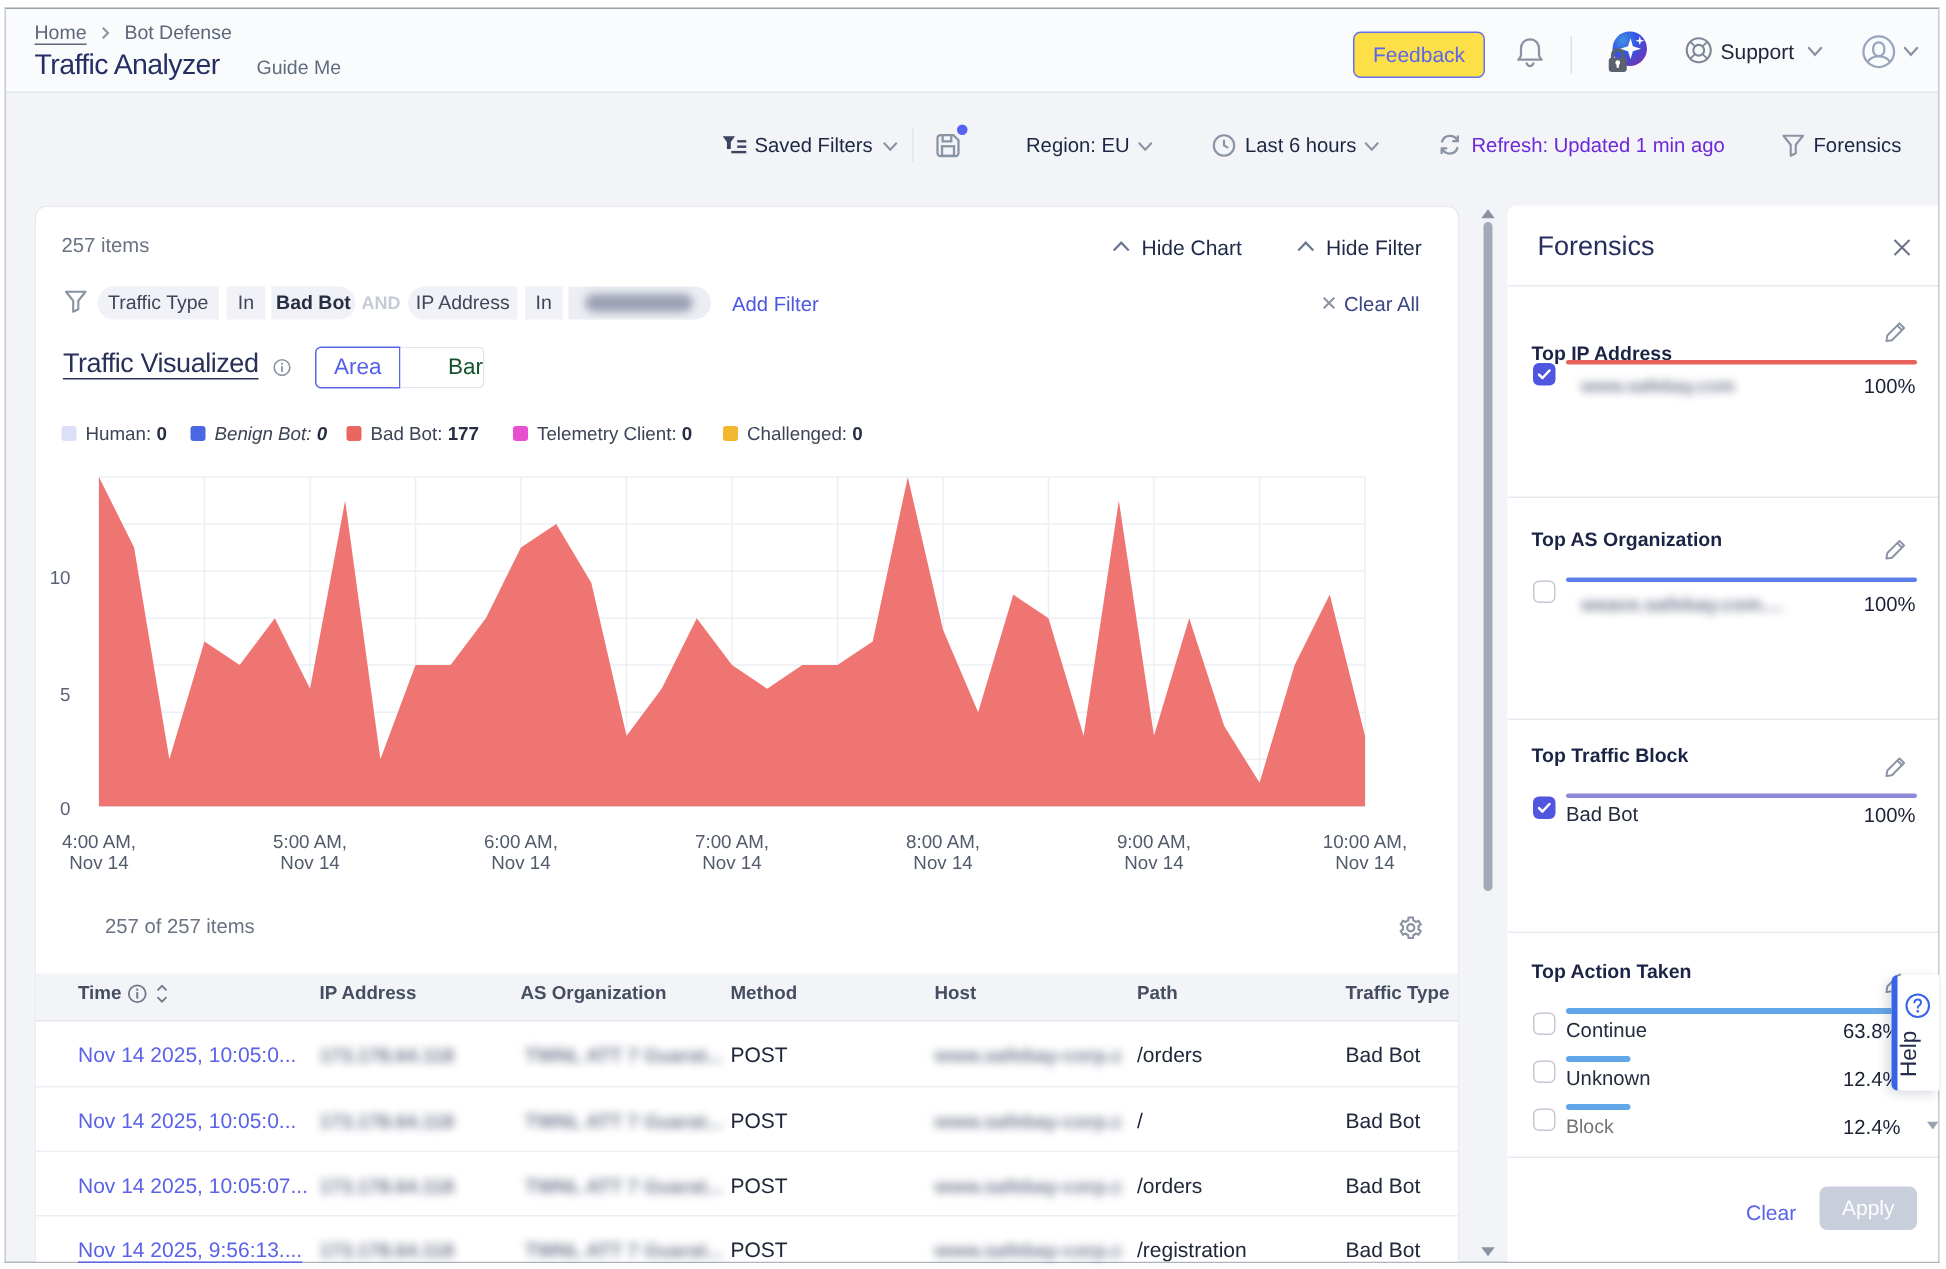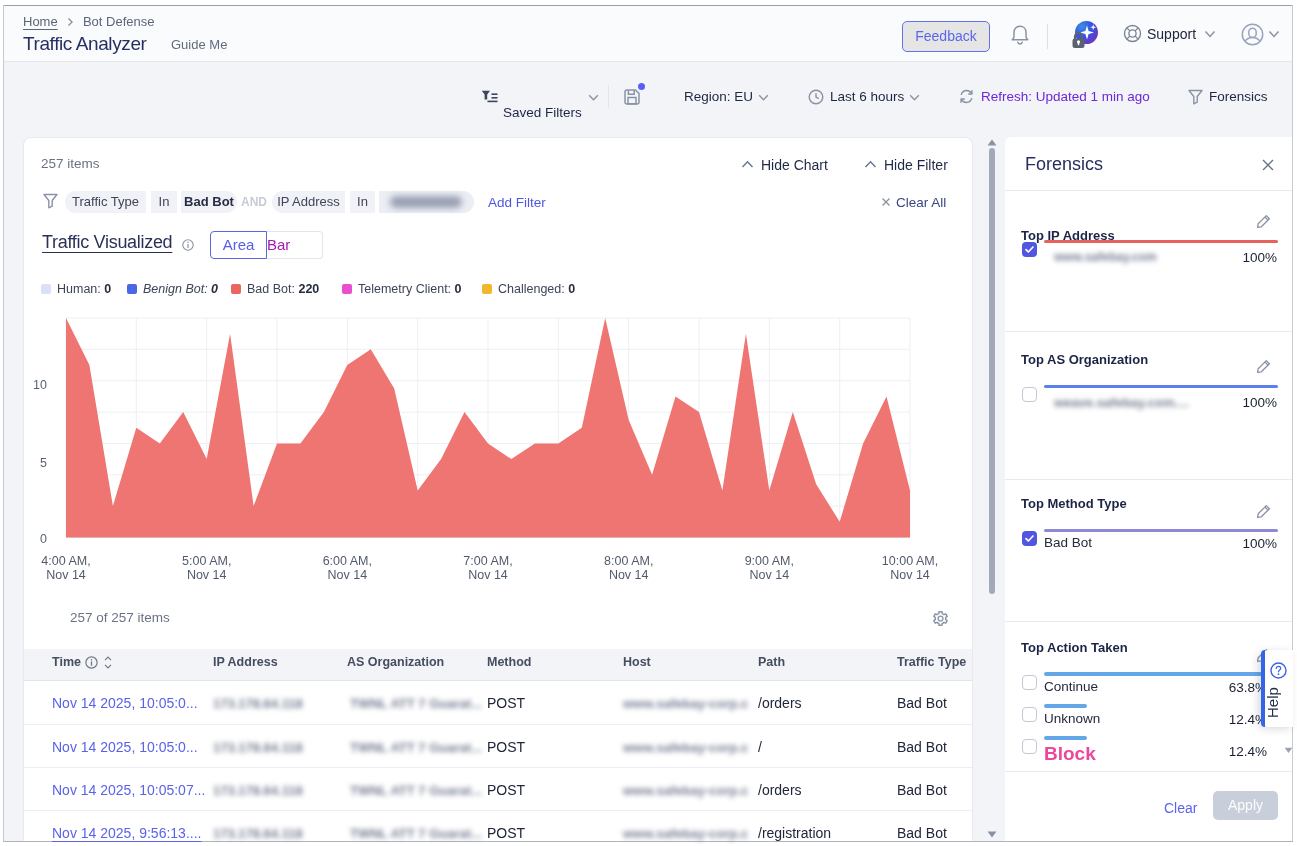--- a/index.html
+++ b/index.html
@@ -23,21 +23,21 @@
 <div class="abs" style="left:23px;top:14px;font-size:13px;color:#5c6678;">
   <span style="text-decoration:underline;text-underline-offset:3px;">Home</span>
   <svg width="10" height="10" viewBox="0 0 10 10" style="display:inline-block;vertical-align:-1px;margin:0 4px;">
       <path d="M3.5 1.5 L7 5 L3.5 8.5" fill="none" stroke="#8a93a4" stroke-width="1.4"></path>
     </svg>
   <span>Bot Defense</span>
 </div>
 <div class="abs" style="left:23px;top:33px;font-size:19px;font-weight:500;letter-spacing:-0.4px;color:#252f63;">Traffic Analyzer</div>
 <div class="abs" style="left:171px;top:37px;font-size:13px;color:#616d7e;text-align:right;">Guide Me</div>
 
-<div class="abs" style="left:902px;top:21px;width:86px;height:29px;border:1px solid #6470ed;border-radius:5px;background:#e5e5e5;text-align:center;line-height:29px;font-size:14px;color:#5c66ea;">Feedback</div>
+<div class="abs" style="left:902px;top:21px;width:86px;height:29px;border:1px solid #6470ed;border-radius:5px;background:#fde047;text-align:center;line-height:29px;font-size:14px;color:#5c66ea;">Feedback</div>
 <svg class="abs" style="left:1009px;top:23px;" width="22" height="24" viewBox="0 0 22 24">
   <path d="M11 3.2 C7.4 3.2 5 5.9 5 9.3 L5 13.5 C5 14.6 4.4 15.6 3.6 16.4 L3.2 16.8 L18.8 16.8 L18.4 16.4 C17.6 15.6 17 14.6 17 13.5 L17 9.3 C17 5.9 14.6 3.2 11 3.2 Z" fill="none" stroke="#8a93a4" stroke-width="1.5" stroke-linejoin="round"></path>
   <path d="M8.8 19.2 C9.2 20.4 10 21 11 21 C12 21 12.8 20.4 13.2 19.2" fill="none" stroke="#8a93a4" stroke-width="1.5" stroke-linecap="round"></path>
 </svg>
 <div class="abs" style="left:1047px;top:24px;width:1px;height:25px;background:#dde0e7;"></div>
 
 <svg class="abs" style="left:1071px;top:18px;" width="32" height="33" viewBox="0 0 32 33">
   <defs>
     <radialGradient id="aig" cx="30%" cy="25%" r="90%">
       <stop offset="0%" stop-color="#3f8fe0"></stop>
@@ -73,21 +73,21 @@
 <svg class="abs" style="left:1268px;top:30px;" width="12" height="9" viewBox="0 0 12 9">
     <path d="M1.5 1.5 L6 6.5 L10.5 1.5" fill="none" stroke="#8a93a4" stroke-width="1.5"></path>
   </svg>
 
 <svg class="abs" style="left:481px;top:90px;" width="17" height="15" viewBox="0 0 17 15">
   <path d="M0.8 0.8 L9 0.8 L6.2 4.6 L6.2 9.4 L3.6 9.4 L3.6 4.6 Z" fill="#3b455d"></path>
   <rect x="10.5" y="3.4" width="6" height="1.6" fill="#3b455d"></rect>
   <rect x="10.5" y="7" width="6" height="1.6" fill="#3b455d"></rect>
   <rect x="6.5" y="10.6" width="10" height="1.6" fill="#3b455d"></rect>
 </svg>
-<div class="abs" style="left:503px;top:105px;font-size:13.5px;color:#1d2742;">Saved Filters</div>
+<div class="abs" style="left:503px;top:89px;font-size:13.5px;color:#1d2742;">Saved Filters</div>
 <svg class="abs" style="left:588px;top:94px;" width="11" height="8" viewBox="0 0 11 8">
     <path d="M1.2 1.2 L5.5 5.8 L9.8 1.2" fill="none" stroke="#8a93a4" stroke-width="1.4"></path>
   </svg>
 <div class="abs" style="left:608px;top:85px;width:1px;height:23px;background:#e2e5ec;"></div>
 <svg class="abs" style="left:623px;top:88px;" width="18" height="18" viewBox="0 0 18 18">
   <path d="M2 4 C2 2.9 2.9 2 4 2 L12.5 2 L16 5.5 L16 14 C16 15.1 15.1 16 14 16 L4 16 C2.9 16 2 15.1 2 14 Z" fill="none" stroke="#8a93a4" stroke-width="1.5"></path>
   <path d="M5.4 2.3 L5.4 6.2 L11.2 6.2 L11.2 2.3" fill="none" stroke="#8a93a4" stroke-width="1.5"></path>
   <rect x="5" y="9.5" width="8" height="6.3" fill="none" stroke="#8a93a4" stroke-width="1.5"></rect>
 </svg>
 <div class="abs" style="left:638px;top:83px;width:7px;height:7px;border-radius:50%;background:#5661f5;"></div>
@@ -144,28 +144,28 @@
   </svg>
 <div class="abs" style="left:896px;top:195px;font-size:13.5px;color:#3a4784;">Clear All</div>
 
 <div class="abs" style="left:42px;top:232px;font-size:18px;letter-spacing:-0.3px;color:#2a3158;text-decoration:underline;text-underline-offset:4px;">Traffic Visualized</div>
 <svg class="abs" style="left:182px;top:239px;" width="12" height="12" viewBox="0 0 12 12">
   <circle cx="6" cy="6" r="5.2" fill="none" stroke="#8a93a4" stroke-width="1.1"></circle>
   <rect x="5.4" y="5" width="1.2" height="4" fill="#8a93a4"></rect>
   <rect x="5.4" y="2.8" width="1.2" height="1.3" fill="#8a93a4"></rect>
 </svg>
 <div class="abs" style="left:210px;top:231px;width:57px;height:28px;border:1px solid #5a66e6;border-radius:4px 0 0 4px;box-sizing:border-box;background:#fff;text-align:center;line-height:26px;font-size:15px;color:#5560e8;">Area</div>
-<div class="abs" style="left:267px;top:231px;width:56px;height:28px;border:1px solid #e2e5ee;border-left:none;border-radius:0 4px 4px 0;box-sizing:border-box;background:#fff;text-align:left;line-height:26px;font-size:15px;color:#a21caf;">Bar</div>
+<div class="abs" style="left:267px;top:231px;width:56px;height:28px;border:1px solid #e2e5ee;border-left:none;border-radius:0 4px 4px 0;box-sizing:border-box;background:#fff;text-align:right;line-height:26px;font-size:15px;color:#14532d;">Bar</div>
 
 <div class="abs" style="left:41px;top:284px;width:10px;height:10px;border-radius:2px;background:#dbe0f8;"></div>
 <div class="abs" style="left:57px;top:282px;font-size:12.5px;color:#3c4456;">Human: <b style="color:#272e40;">0</b></div>
 <div class="abs" style="left:127px;top:284px;width:10px;height:10px;border-radius:2px;background:#4a67e4;"></div>
 <div class="abs" style="left:143px;top:282px;font-size:12.5px;color:#3c4456;font-style:italic;">Benign Bot: <b style="color:#272e40;">0</b></div>
 <div class="abs" style="left:231px;top:284px;width:10px;height:10px;border-radius:2px;background:#ea6660;"></div>
-<div class="abs" style="left:247px;top:282px;font-size:12.5px;color:#3c4456;">Bad Bot: <b style="color:#272e40;">220</b></div>
+<div class="abs" style="left:247px;top:282px;font-size:12.5px;color:#3c4456;">Bad Bot: <b style="color:#272e40;">177</b></div>
 <div class="abs" style="left:342px;top:284px;width:10px;height:10px;border-radius:2px;background:#e84fd0;"></div>
 <div class="abs" style="left:358px;top:282px;font-size:12.5px;color:#3c4456;">Telemetry Client: <b style="color:#272e40;">0</b></div>
 <div class="abs" style="left:482px;top:284px;width:10px;height:10px;border-radius:2px;background:#f2b72e;"></div>
 <div class="abs" style="left:498px;top:282px;font-size:12.5px;color:#3c4456;">Challenged: <b style="color:#272e40;">0</b></div>
 
 <svg id="chart" class="abs" style="left:33px;top:305px;" width="940" height="282" viewBox="0 0 940 282">
   <g stroke="#edeff5" stroke-width="1">
     <line x1="33" y1="13" x2="33" y2="232.5"></line>
       <line x1="103.3" y1="13" x2="103.3" y2="232.5"></line>
       <line x1="173.7" y1="13" x2="173.7" y2="232.5"></line>
@@ -302,21 +302,21 @@
 <svg class="abs" style="left:1255px;top:358px;" width="17" height="17" viewBox="0 0 17 17">
   <path d="M11.3 2.6 L14.4 5.7 L6.3 13.8 L2.6 14.4 L3.2 10.7 Z" fill="none" stroke="#8a93a4" stroke-width="1.3" stroke-linejoin="round"></path>
   <path d="M9.9 4 L13 7.1" fill="none" stroke="#8a93a4" stroke-width="1.3"></path>
 </svg>
 <div class="abs" style="left:1044px;top:385px;width:234px;height:3px;background:#5b80ee;border-radius:2px;"></div>
 <div class="abs" style="left:1022px;top:387px;width:13px;height:13px;border-radius:4px;background:#fff;border:1.5px solid #c3c8d4;"></div>
 <div class="abs blur" style="left:1054px;top:395px;font-size:13px;">weave.safebay.com....</div>
 <div class="abs" style="left:1180px;top:395px;width:97px;font-size:13.5px;color:#1a2135;text-align:right;">100%</div>
 <div class="abs" style="left:1005px;top:479px;width:287px;height:1px;background:#e8eaf0;"></div>
 
-<div class="abs" style="left:1021px;top:496px;font-size:13px;font-weight:bold;color:#1c2446;">Top Method Type</div>
+<div class="abs" style="left:1021px;top:496px;font-size:13px;font-weight:bold;color:#1c2446;">Top Traffic Block</div>
 <svg class="abs" style="left:1255px;top:503px;" width="17" height="17" viewBox="0 0 17 17">
   <path d="M11.3 2.6 L14.4 5.7 L6.3 13.8 L2.6 14.4 L3.2 10.7 Z" fill="none" stroke="#8a93a4" stroke-width="1.3" stroke-linejoin="round"></path>
   <path d="M9.9 4 L13 7.1" fill="none" stroke="#8a93a4" stroke-width="1.3"></path>
 </svg>
 <div class="abs" style="left:1044px;top:529px;width:234px;height:3px;background:#8d89d8;border-radius:2px;"></div>
 <div class="abs" style="left:1022px;top:531px;width:15px;height:15px;border-radius:4px;background:#5156e0;"></div>
 <svg class="abs" style="left:1024px;top:533px;" width="11" height="11" viewBox="0 0 11 11">
     <path d="M2 5.7 L4.3 8 L9 3" fill="none" stroke="#fff" stroke-width="1.7" stroke-linecap="round" stroke-linejoin="round"></path>
   </svg>
 <div class="abs" style="left:1044px;top:535px;font-size:13.5px;color:#242b3e;">Bad Bot</div>
@@ -331,21 +331,21 @@
 <div class="abs" style="left:1044px;top:672px;width:234px;height:4px;background:#64a7e8;border-radius:2px;"></div>
 <div class="abs" style="left:1022px;top:675px;width:13px;height:13px;border-radius:4px;background:#fff;border:1.5px solid #c3c8d4;"></div>
 <div class="abs" style="left:1044px;top:679px;font-size:13.5px;color:#242b3e;">Continue</div>
 <div class="abs" style="left:1170px;top:680px;width:97px;font-size:13.5px;color:#1a2135;text-align:right;">63.8%</div>
 <div class="abs" style="left:1044px;top:704px;width:43px;height:4px;background:#64a7e8;border-radius:2px;"></div>
 <div class="abs" style="left:1022px;top:707px;width:13px;height:13px;border-radius:4px;background:#fff;border:1.5px solid #c3c8d4;"></div>
 <div class="abs" style="left:1044px;top:711px;font-size:13.5px;color:#242b3e;">Unknown</div>
 <div class="abs" style="left:1170px;top:712px;width:97px;font-size:13.5px;color:#1a2135;text-align:right;">12.4%</div>
 <div class="abs" style="left:1044px;top:736px;width:43px;height:4px;background:#64a7e8;border-radius:2px;"></div>
 <div class="abs" style="left:1022px;top:739px;width:13px;height:13px;border-radius:4px;background:#fff;border:1.5px solid #c3c8d4;"></div>
-<div class="abs" style="left:1044px;top:743px;font-size:19px;color:#ec4899;font-weight:bold;">Block</div>
+<div class="abs" style="left:1044px;top:743px;font-size:13px;color:#737373;">Block</div>
 <div class="abs" style="left:1170px;top:744px;width:97px;font-size:13.5px;color:#1a2135;text-align:right;">12.4%</div>
 <svg class="abs" style="left:1284px;top:747px;" width="9" height="7" viewBox="0 0 9 7">
     <path d="M4.5 6 L8.3 0.8 L0.7 0.8 Z" fill="#9aa2b2"></path>
   </svg>
 <div class="abs" style="left:1005px;top:771px;width:287px;height:1px;background:#e8eaf0;"></div>
 <div class="abs" style="left:1164px;top:800px;font-size:14px;color:#5a64ea;">Clear</div>
 <div class="abs" style="left:1213px;top:791px;width:65px;height:29px;background:#c9cedb;border-radius:5px;text-align:center;line-height:29px;font-size:14px;color:#fdfdfe;">Apply</div>
 
 <div class="abs" style="left:1261px;top:650px;width:32px;height:77px;background:#fff;border-radius:8px 0 0 8px;box-shadow:-3px 2px 8px rgba(40,50,80,0.18);"></div>
 <div class="abs" style="left:1261px;top:650px;width:4px;height:77px;background:#3565e6;border-radius:8px 0 0 8px;"></div>

